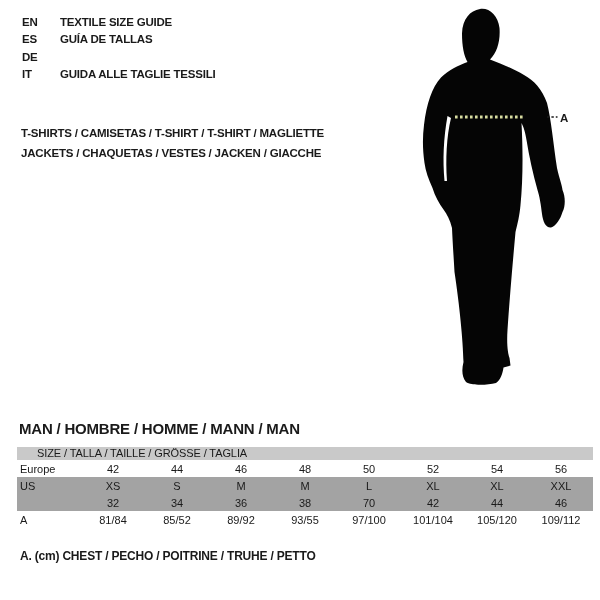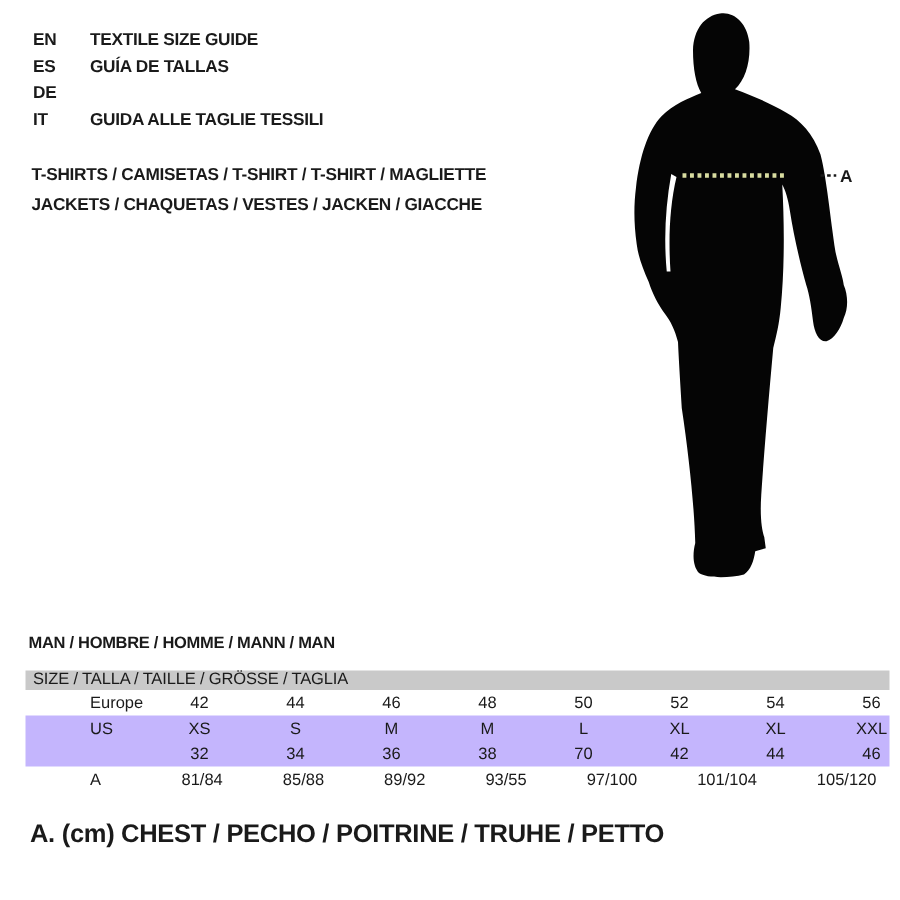--- a/index.html
+++ b/index.html
@@ -1,43 +1,43 @@
 <!DOCTYPE html>
 <html><head>
 <meta charset="utf-8">
 <style>
   html,body{margin:0;padding:0;background:#fff;}
   body{width:600px;height:600px;font-family:"Liberation Sans",sans-serif;color:#1a1a1a;}
   .canvas{position:relative;width:600px;height:600px;background:#ffffff;overflow:hidden;}
 
   
   .lang-list{position:absolute;left:22px;top:16px;}
-  .lang-row{display:flex;height:17.4px;align-items:flex-end;font-weight:700;font-size:11.5px;letter-spacing:-0.2px;}
+  .lang-row{display:flex;height:17.4px;align-items:flex-start;font-weight:700;font-size:11.5px;letter-spacing:-0.2px;}
   .lang-code{width:38px;}
 
   
-  .category-lines{position:absolute;left:21px;top:108px;font-weight:700;font-size:11.5px;line-height:19.5px;letter-spacing:-0.2px;white-space:nowrap;}
+  .category-lines{position:absolute;left:21px;top:124px;font-weight:700;font-size:11.5px;line-height:19.5px;letter-spacing:-0.2px;white-space:nowrap;}
 
   
   .figure-svg{position:absolute;left:410px;top:0;}
   .measure-a{font-family:"Liberation Sans",sans-serif;font-weight:700;font-size:11.5px;fill:#1a1a1a;}
 
   
-  .section-title{position:absolute;left:19px;top:423px;font-weight:700;font-size:11px;line-height:12px;letter-spacing:-0.2px;}
+  .section-title{position:absolute;left:19px;top:423px;font-weight:700;font-size:15px;line-height:12px;letter-spacing:-0.2px;}
 
   
   .size-table{position:absolute;left:17px;top:447px;width:576px;font-size:11px;}
-  .thead{background:#c9c9c9;height:13px;line-height:13px;padding-left:5px;letter-spacing:-0.1px;}
+  .thead{background:#c9c9c9;height:13px;line-height:13px;padding-left:20px;letter-spacing:-0.1px;}
   .trow{display:grid;grid-template-columns:64px repeat(8,1fr);align-items:center;height:17px;}
-  .trow.shaded{background:#c4b5fd;}
-  .trow .cell{text-align:center;margin-left:40px;}
+  .trow.shaded{background:#a3a3a3;}
+  .trow .cell{text-align:center;}
   .trow .rowlabel{text-align:left;padding-left:3px;}
 
   
-  .footnote{position:absolute;left:20px;top:550px;font-weight:700;font-size:17px;line-height:12px;letter-spacing:-0.2px;white-space:nowrap;}
+  .footnote{position:absolute;left:20px;top:550px;font-weight:700;font-size:12px;line-height:12px;letter-spacing:-0.2px;white-space:nowrap;}
 </style>
 </head>
 <body>
 
 <div class="canvas">
 
   <div class="lang-list">
     <div class="lang-row">
       <span class="lang-code">EN</span>
       <span class="lang-label">TEXTILE SIZE GUIDE</span>
@@ -138,21 +138,21 @@
       <div class="cell">38</div>
       <div class="cell">70</div>
       <div class="cell">42</div>
       <div class="cell">44</div>
       <div class="cell">46</div>
     </div>
 
     <div class="trow">
       <div class="cell rowlabel">A</div>
       <div class="cell">81/84</div>
-      <div class="cell">85/88</div>
+      <div class="cell">85/52</div>
       <div class="cell">89/92</div>
       <div class="cell">93/55</div>
       <div class="cell">97/100</div>
       <div class="cell">101/104</div>
       <div class="cell">105/120</div>
       <div class="cell">109/112</div>
     </div>
   </div>
 
   <div class="footnote">A. (cm) CHEST / PECHO / POITRINE / TRUHE / PETTO</div>

